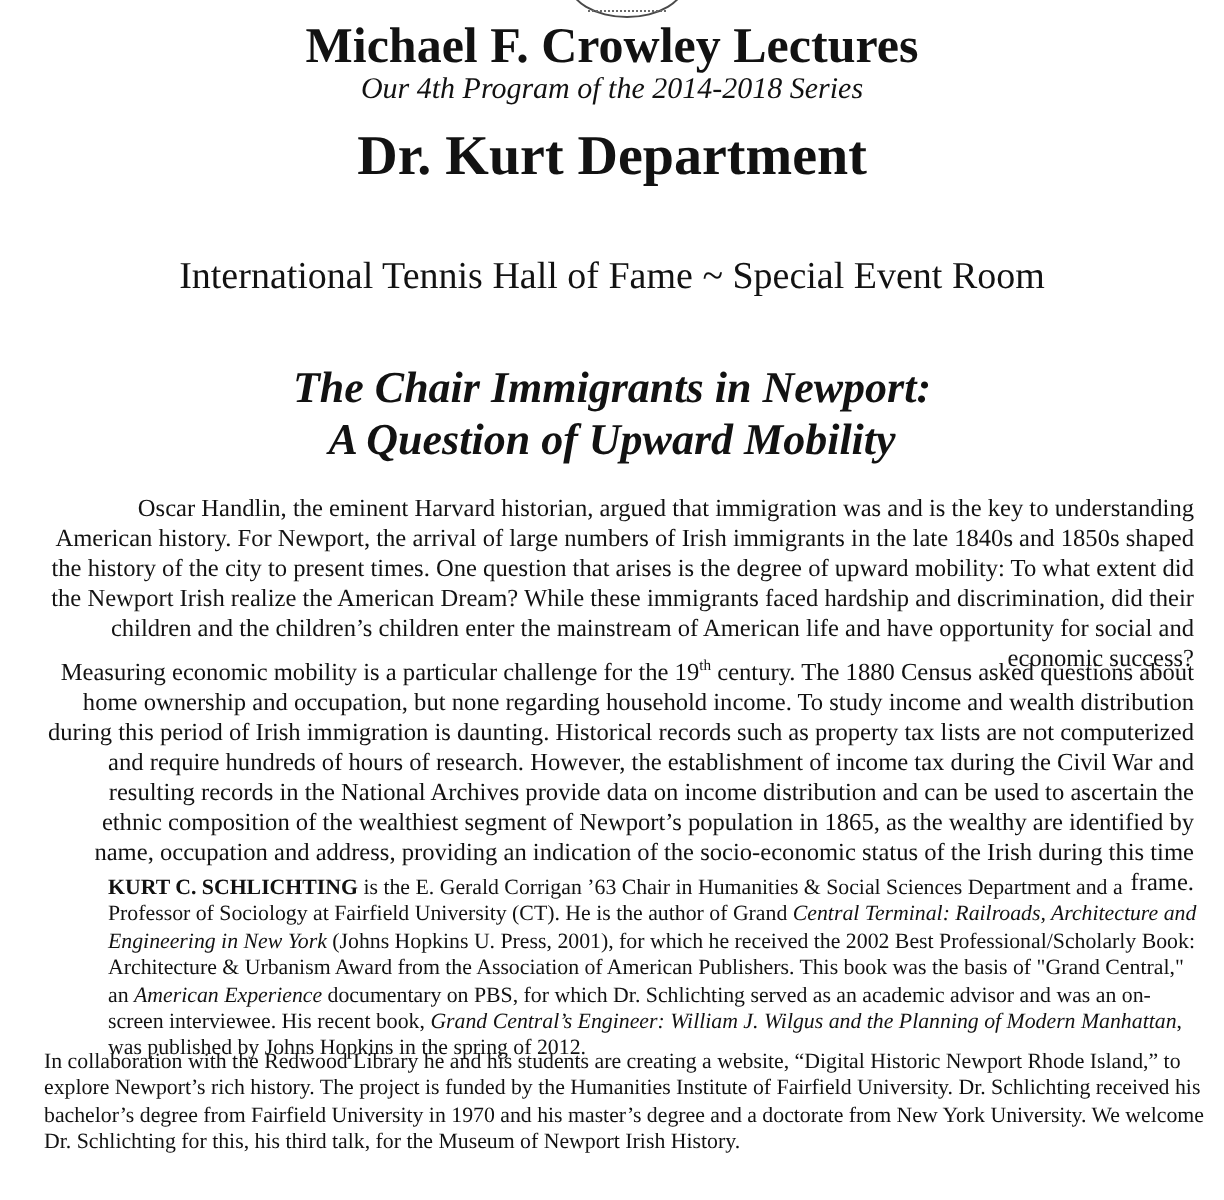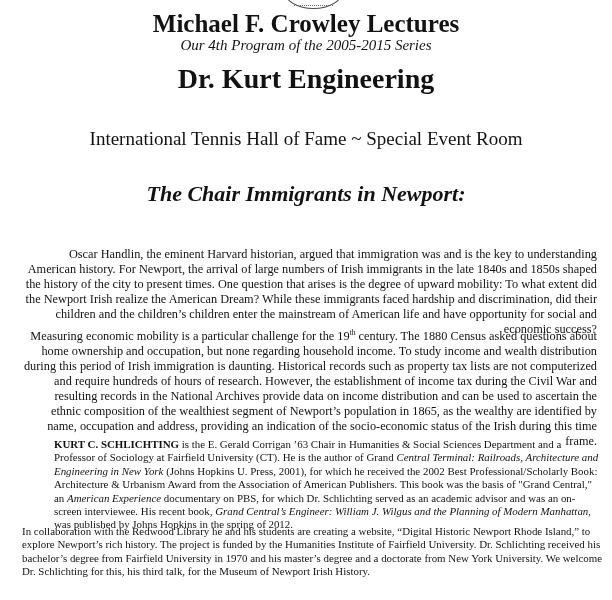--- a/index.html
+++ b/index.html
@@ -85,30 +85,31 @@
 <body>
 
 <div class="page">
 
   <div class="seal">
     <div class="seal-text-hint"></div>
   </div>
 
   <div class="abs-center series-title">Michael F. Crowley Lectures</div>
 
-  <div class="abs-center series-subtitle">Our 4th Program of the 2005-2015 Series</div>
+  <div class="abs-center series-subtitle">Our 4th Program of the 2014-2018 Series</div>
 
-  <div class="abs-center speaker-name">Dr. Kurt Engineering</div>
+  <div class="abs-center speaker-name">Dr. Kurt Department</div>
 
 
   <div class="abs-center event-venue">International Tennis Hall of Fame ~ Special Event Room</div>
 
 
   <div class="abs-center lecture-title">
     <div>The Chair Immigrants in Newport:</div>
+    <div>A Question of Upward Mobility</div>
   </div>
 
   <div class="body-par par-1">Oscar Handlin, the eminent Harvard historian, argued that immigration was and is the key to understanding American history.  For Newport, the arrival of large numbers of Irish immigrants in the late 1840s and 1850s shaped the history of the city to present times. One question that arises is the degree of upward mobility: To what extent did the Newport Irish realize the American Dream? While these immigrants faced hardship and discrimination, did their children and the children’s children enter the mainstream of American life and have opportunity for social and economic success?</div>
 
   <div class="body-par par-2"><span>Measuring economic mobility is a particular challenge for the 19</span><sup>th</sup><span> century.  The 1880 Census asked questions about home ownership and occupation, but none regarding household income.  To study income and wealth distribution during this period of Irish immigration is daunting. Historical records such as property tax lists are not computerized and require hundreds of hours of research.  However, the establishment of income tax during the Civil War and resulting records in the National Archives provide data on income distribution and can be used to ascertain the ethnic composition of the wealthiest segment of Newport’s population in 1865, as the wealthy are identified by name, occupation and address, providing an indication of the socio-economic status of the Irish during this time frame.</span></div>
 
   <div class="bio-par bio-1"><span style="font-weight: bold;">KURT C. SCHLICHTING</span><span> is the E. Gerald Corrigan ’63 Chair in Humanities &amp; Social Sciences Department and a Professor of Sociology at Fairfield University (CT).  He is the author of Grand </span><span style="font-style: italic;">Central Terminal: Railroads, Architecture and Engineering in New York</span><span> (Johns Hopkins U. Press, 2001), for which he received the 2002 Best Professional/Scholarly Book: Architecture &amp; Urbanism Award from the Association of American Publishers. This book was the basis of "Grand Central," an </span><span style="font-style: italic;">American Experience</span><span> documentary on PBS, for which Dr. Schlichting served as an academic advisor and was an on-screen interviewee. His recent book, </span><span style="font-style: italic;">Grand Central’s Engineer: William J. Wilgus and the Planning of Modern Manhattan</span><span>, was published by Johns Hopkins in the spring of 2012.</span></div>
 
   <div class="bio-par bio-2">In collaboration with the Redwood Library he and his students are creating a website, “Digital Historic Newport Rhode Island,” to explore Newport’s rich history. The project is funded by the Humanities Institute of Fairfield University. Dr. Schlichting received his bachelor’s degree from Fairfield University in 1970 and his master’s degree and a doctorate from New York University. We welcome Dr. Schlichting for this, his third talk, for the Museum of Newport Irish History.</div>
 

